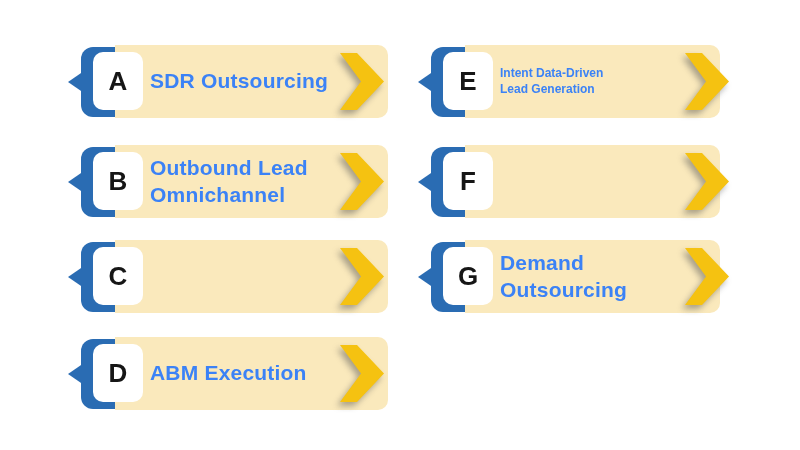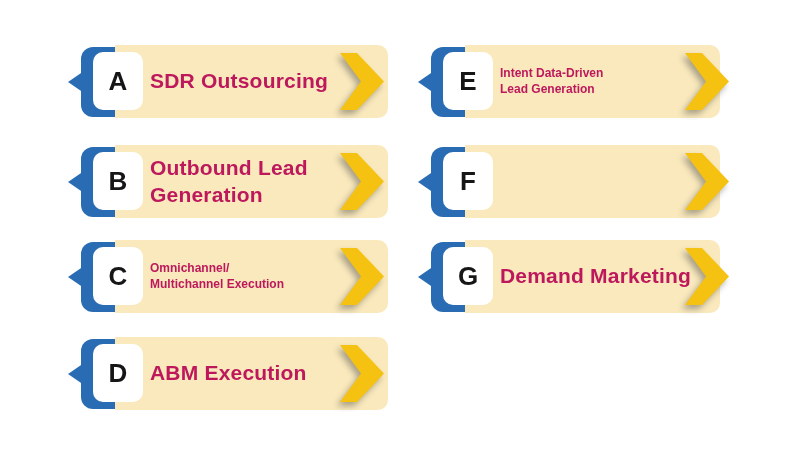--- a/index.html
+++ b/index.html
@@ -53,21 +53,21 @@
     display: flex; align-items: center; justify-content: center;
   }
   .letterbox span {
     font-size: 26px; font-weight: 700; color: #161616; line-height: 1;
   }
 
   
   .title {
     position: absolute; left: 82px; right: 30px; top: 0; bottom: 2px;
     display: flex; flex-direction: column; justify-content: center;
-    color: #be185d; font-weight: 700;
+    color: #3b82f6; font-weight: 700;
     white-space: pre-line;
   }
   .title.t-lg { font-size: 21px; line-height: 1.25; letter-spacing: 0.2px; }
   .title.t-sm { font-size: 12px; line-height: 1.3; }
 
   
   .chev {
     position: absolute; top: 8px;
     width: 44px; height: 57px;
     filter: drop-shadow(-3px 4px 3px rgba(70,70,70,0.45));
@@ -94,35 +94,33 @@
   </div>
 
   <div class="item col-left row-2">
     <div class="banner"></div>
     <span class="notch"></span>
     <div class="bracket"></div>
     <div class="letterbox">
       <span>B</span>
     </div>
     <div class="title t-lg">Outbound Lead
-Generation</div>
+Omnichannel</div>
     <svg class="chev" viewBox="0 0 44 57">
       <polygon points="0,0 17,0 44,28.5 17,57 0,57 21,28.5" fill="#F5C211"></polygon>
     </svg>
   </div>
 
   <div class="item col-left row-3">
     <div class="banner"></div>
     <span class="notch"></span>
     <div class="bracket"></div>
     <div class="letterbox">
       <span>C</span>
     </div>
-    <div class="title t-sm">Omnichannel/
-Multichannel Execution</div>
     <svg class="chev" viewBox="0 0 44 57">
       <polygon points="0,0 17,0 44,28.5 17,57 0,57 21,28.5" fill="#F5C211"></polygon>
     </svg>
   </div>
 
   <div class="item col-left row-4">
     <div class="banner"></div>
     <span class="notch"></span>
     <div class="bracket"></div>
     <div class="letterbox">
@@ -160,19 +158,19 @@
     </svg>
   </div>
 
   <div class="item col-right row-3">
     <div class="banner"></div>
     <span class="notch"></span>
     <div class="bracket"></div>
     <div class="letterbox">
       <span>G</span>
     </div>
-    <div class="title t-lg">Demand Marketing</div>
+    <div class="title t-lg">Demand Outsourcing</div>
     <svg class="chev" viewBox="0 0 44 57">
       <polygon points="0,0 17,0 44,28.5 17,57 0,57 21,28.5" fill="#F5C211"></polygon>
     </svg>
   </div>
 
 </div>
 
 </body></html>

